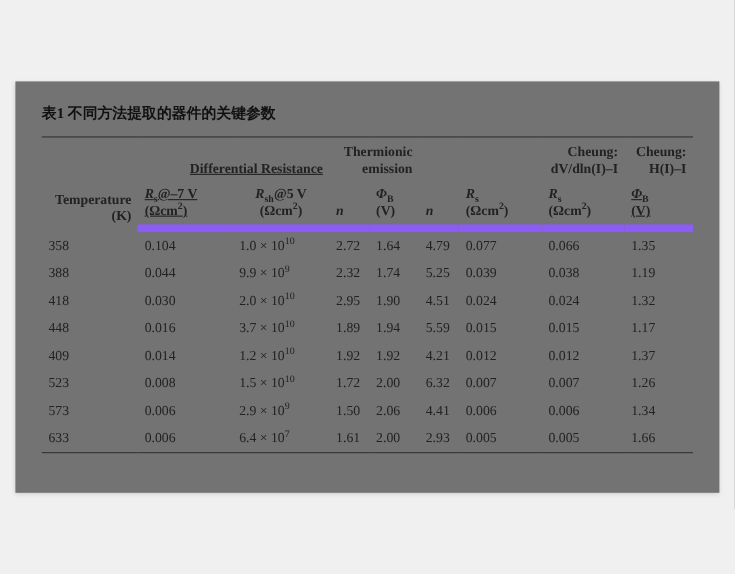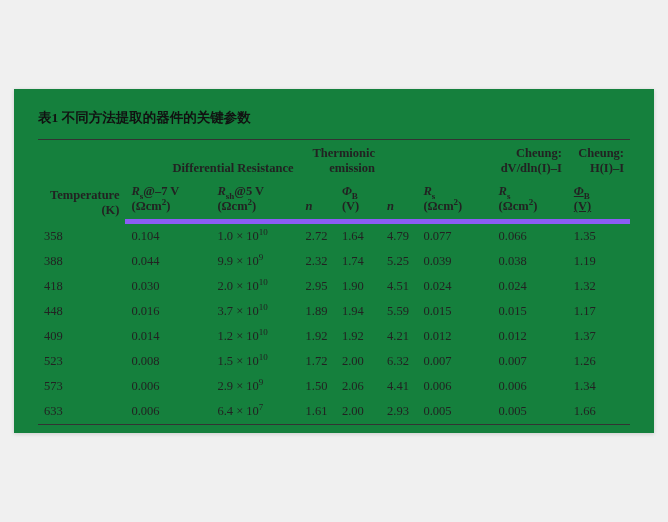--- a/index.html
+++ b/index.html
@@ -7,22 +7,22 @@
       font-family: "Times New Roman", Times, serif;
       font-size: 13px;
       background: #f0f0f0;
       display: flex;
       justify-content: center;
       align-items: center;
       width: 668px;
       min-height: 522px;
     }
     .card {
-      background: #15803d;
-      padding: 20px 24px 8px 24px;
+      background: #737373;
+      padding: 20px 24px 36px 24px;
       width: 640px;
       box-shadow: 0 1px 4px rgba(0,0,0,0.15);
     }
     .table-title {
       font-size: 13.5px;
       font-weight: bold;
       margin-bottom: 12px;
       color: #111;
     }
     table {
@@ -35,33 +35,33 @@
       padding: 4px 6px;
       text-align: left;
       vertical-align: bottom;
     }
     thead tr:first-child th {
       border-top: 1.5px solid #333;
       padding-top: 6px;
       text-align: right;
     }
     .subheader-row th {
-      border-bottom: 5px solid #8b5cf6;
+      border-bottom: 7px solid #8b5cf6;
       padding-bottom: 5px;
     }
     tbody tr td {
       padding-top: 5px;
       padding-bottom: 5px;
     }
     tbody tr:last-child td {
       border-bottom: 1.5px solid #333;
     }
     .col-temp { width: 74px; }
-    .col-rs { width: 80px; }
-    .col-rsh { width: 82px; }
+    .col-rs { width: 80px; text-decoration: underline; }
+    .col-rsh { width: 82px; text-align: center; }
     .col-tn { width: 32px; }
     .col-tphi { width: 42px; }
     .col-cn { width: 32px; }
     .col-crs1 { width: 70px; }
     .col-crs2 { width: 70px; }
     .col-cphi { width: 36px; text-decoration: underline; }
     sup { font-size: 9px; vertical-align: super; line-height: 0; }
     sub { font-size: 9px; vertical-align: sub; line-height: 0; }
     .italic { font-style: italic; }
   </style>

